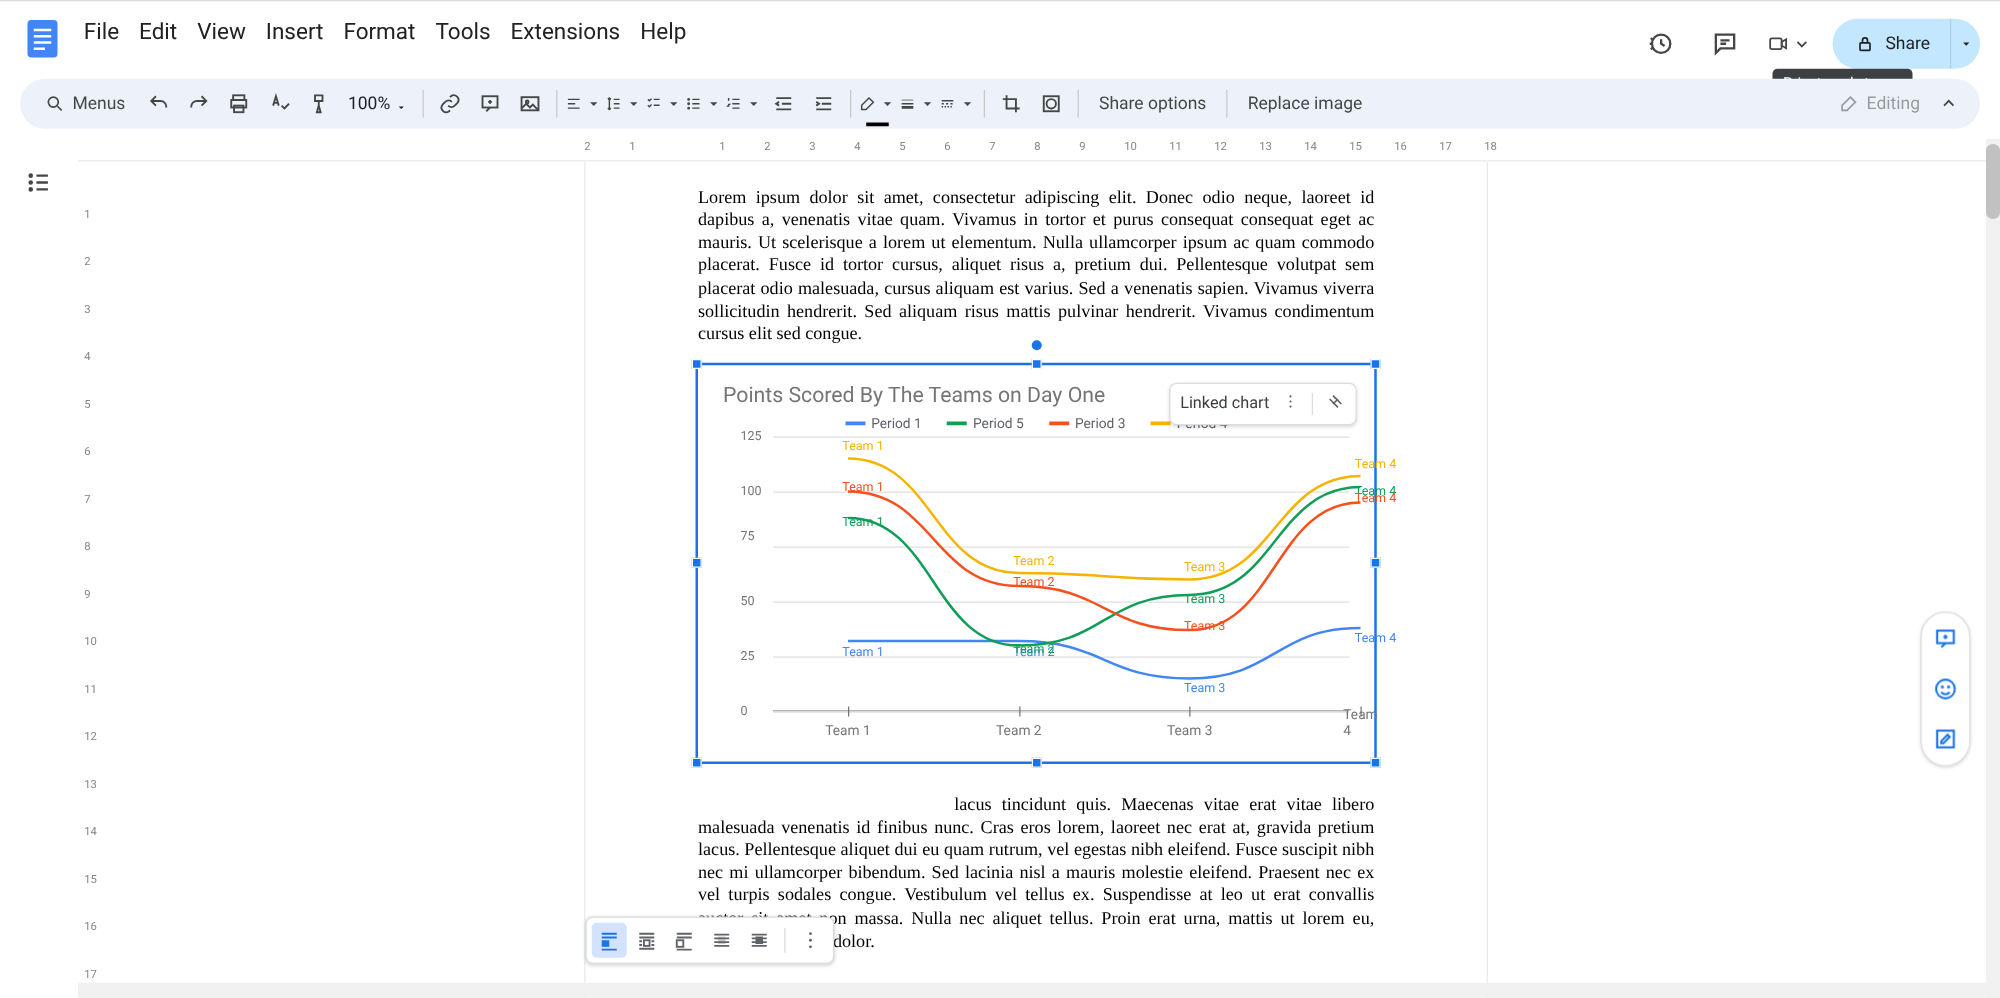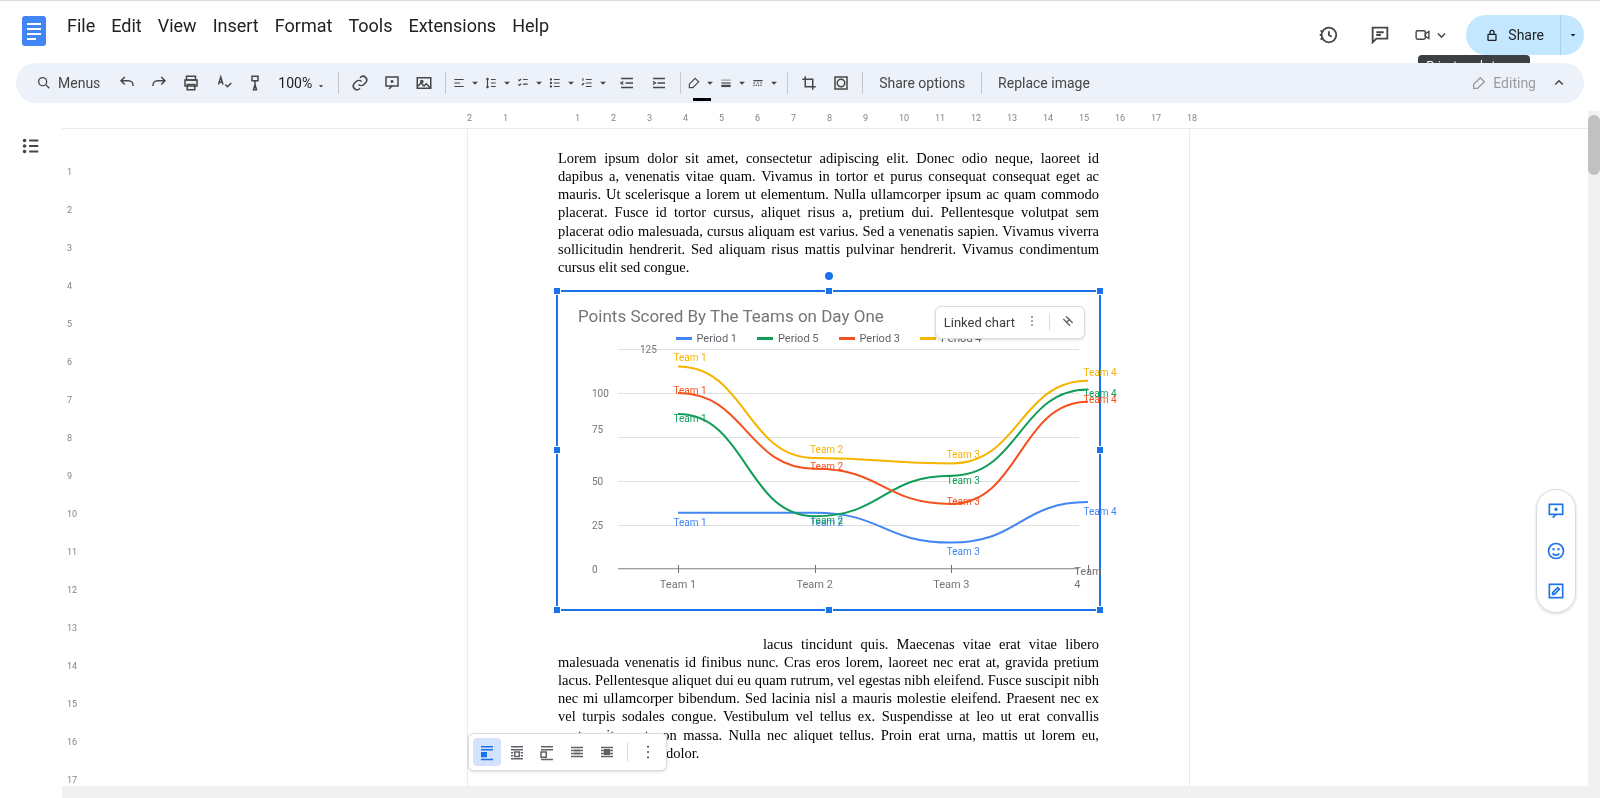--- a/index.html
+++ b/index.html
@@ -421,21 +421,21 @@
               <div class="ylab" style="top: 220px;">0</div>
               <div class="grid-line" style="top: 176px;"></div>
               <div class="ylab" style="top: 176px;">25</div>
               <div class="grid-line" style="top: 132px;"></div>
               <div class="ylab" style="top: 132px;">50</div>
               <div class="grid-line" style="top: 88px;"></div>
               <div class="ylab" style="top: 80px;">75</div>
               <div class="grid-line" style="top: 44px;"></div>
               <div class="ylab" style="top: 44px;">100</div>
               <div class="grid-line" style="top: 0px;"></div>
-              <div class="ylab" style="top: 0px; margin-left: 48px;">125</div>
+              <div class="ylab" style="top: 0px;">125</div>
               <div class="xtick" style="left: 80px;">Team 1</div>
               <div class="xtick-mark" style="left: 80px;"></div>
               <div class="xtick" style="left: 216.667px;">Team 2</div>
               <div class="xtick-mark" style="left: 216.667px;"></div>
               <div class="xtick" style="left: 353.333px;">Team 3</div>
               <div class="xtick-mark" style="left: 353.333px;"></div>
               <div class="xtick" style="left: 490px;">Team 4</div>
               <div class="xtick-mark" style="left: 490px;"></div>
               <svg width="510" height="220" style="position: absolute; left: 0px; top: 0px;">
                 <path d="M 80 163.68 C 148.33333333333331 163.68, 148.33333333333331 163.68, 216.66666666666666 163.68 C 285 163.68, 285 193.6, 353.3333333333333 193.6 C 421.66666666666663 193.6, 421.66666666666663 153.12, 490 153.12" stroke="#4285f4" fill="none" stroke-width="2"></path>

